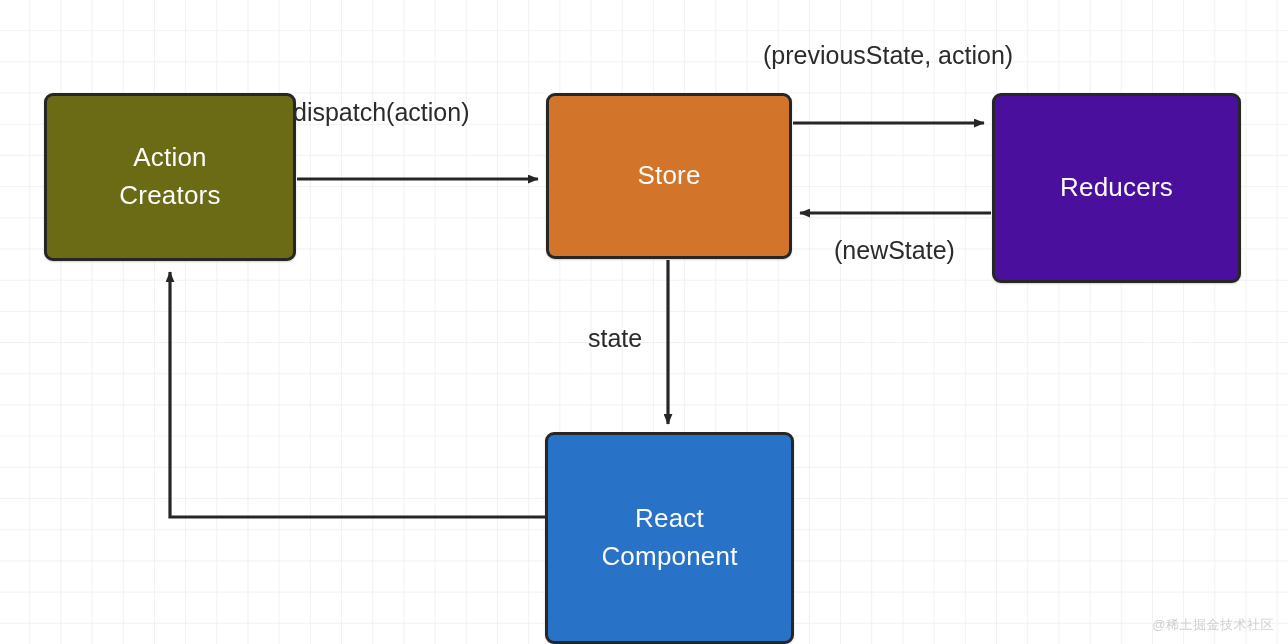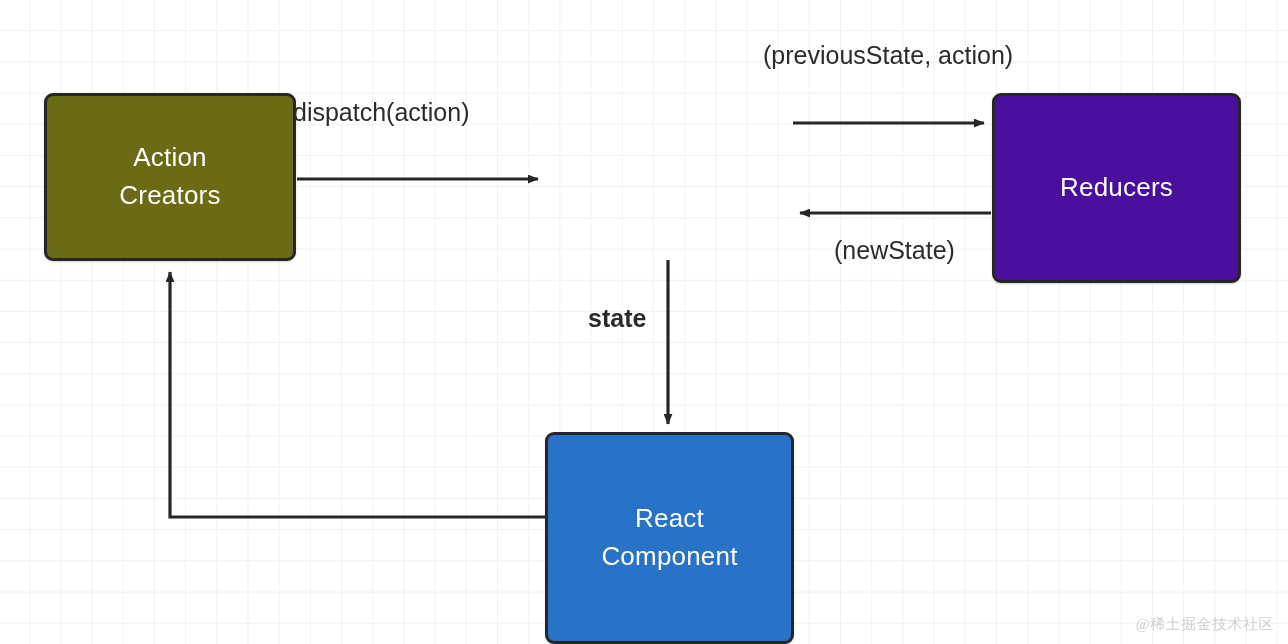--- a/index.html
+++ b/index.html
@@ -50,23 +50,23 @@
     font-size: 25px;
     line-height: 1;
     white-space: nowrap;
     font-family: "Liberation Sans", sans-serif;
   }
   .watermark {
     position: absolute;
     right: 14px;
     bottom: 10px;
     color: #cfcfcf;
-    font-size: 15px;
+    font-size: 13px;
     letter-spacing: 0.5px;
-    font-family: Liberation Serif, serif;
+    font-family: Liberation Sans, sans-serif;
     white-space: nowrap;
   }
 </style>
 </head>
 <body>
 
 <div id="canvas">
 
   <svg class="edge-layer" viewBox="0 0 1288 644" width="1288" height="644" xmlns="http://www.w3.org/2000/svg">
     <defs>
@@ -84,33 +84,36 @@
     <path d="M 668 260 L 668 424" fill="none" stroke="#262626" stroke-width="3.2" marker-end="url(#arrowhead)"></path>
 
     <path d="M 545 517 L 170 517 L 170 272" fill="none" stroke="#262626" stroke-width="3.2" stroke-linejoin="miter" marker-end="url(#arrowhead)"></path>
   </svg>
 
   <div class="node" style="left:44px; top:93px; width:252px; height:168px; background:#6b6b16;">
     <span>Action
 Creators</span>
   </div>
 
+  <div class="node" style="left:546px; top:93px; width:246px; height:166px; background:#d2752a;">
+    <span>Store</span>
+  </div>
 
   <div class="node" style="left:992px; top:93px; width:249px; height:190px; background:#4b0f9e;">
     <span>Reducers</span>
   </div>
 
   <div class="node" style="left:545px; top:432px; width:249px; height:212px; background:#2872c8;">
     <span>React
 Component</span>
   </div>
 
   <div class="edge-label" style="left:763px; top:43px;">(previousState, action)</div>
 
   <div class="edge-label" style="left:293px; top:100px;">dispatch(action)</div>
 
   <div class="edge-label" style="left:834px; top:238px;text-align:center;">(newState)</div>
 
-  <div class="edge-label" style="left:588px; top:306px;font-weight:bold;">state</div>
+  <div class="edge-label" style="left:588px; top:326px;">state</div>
 
   <div class="watermark">@稀土掘金技术社区</div>
 
 </div>
 
 </body></html>

